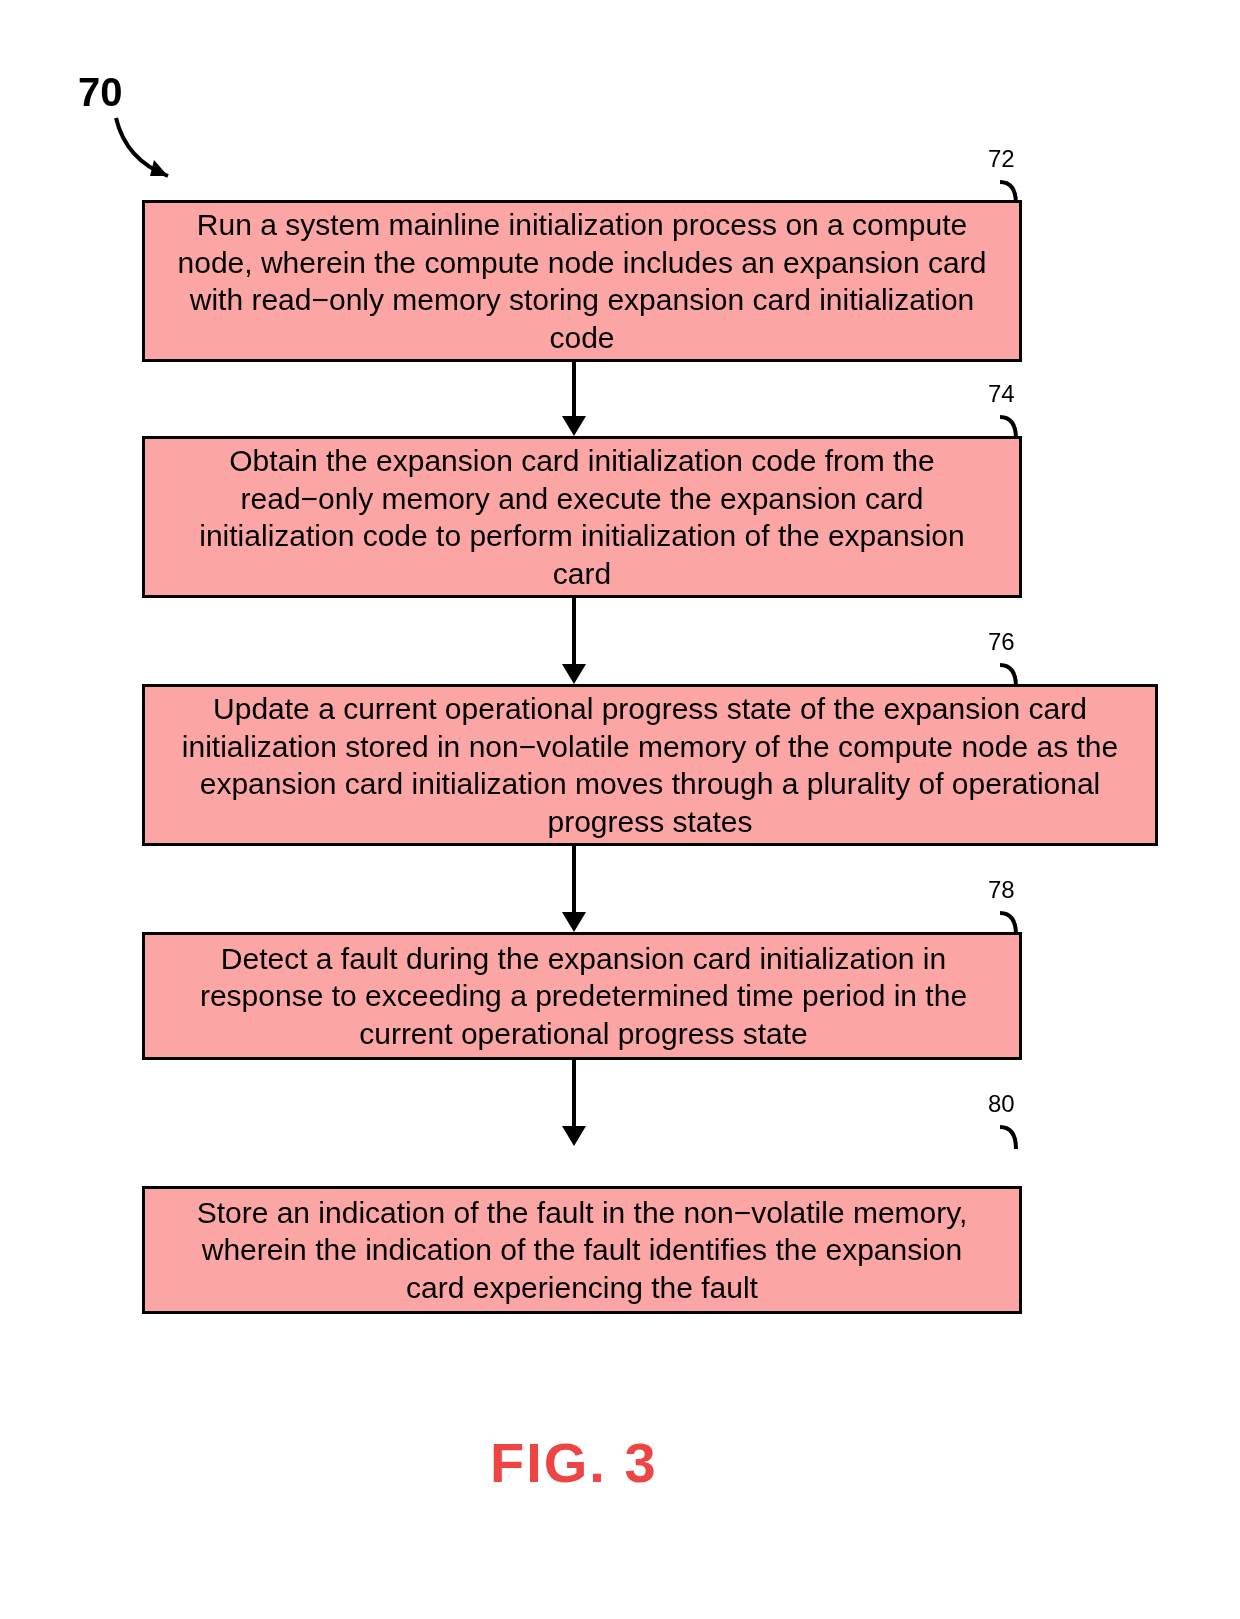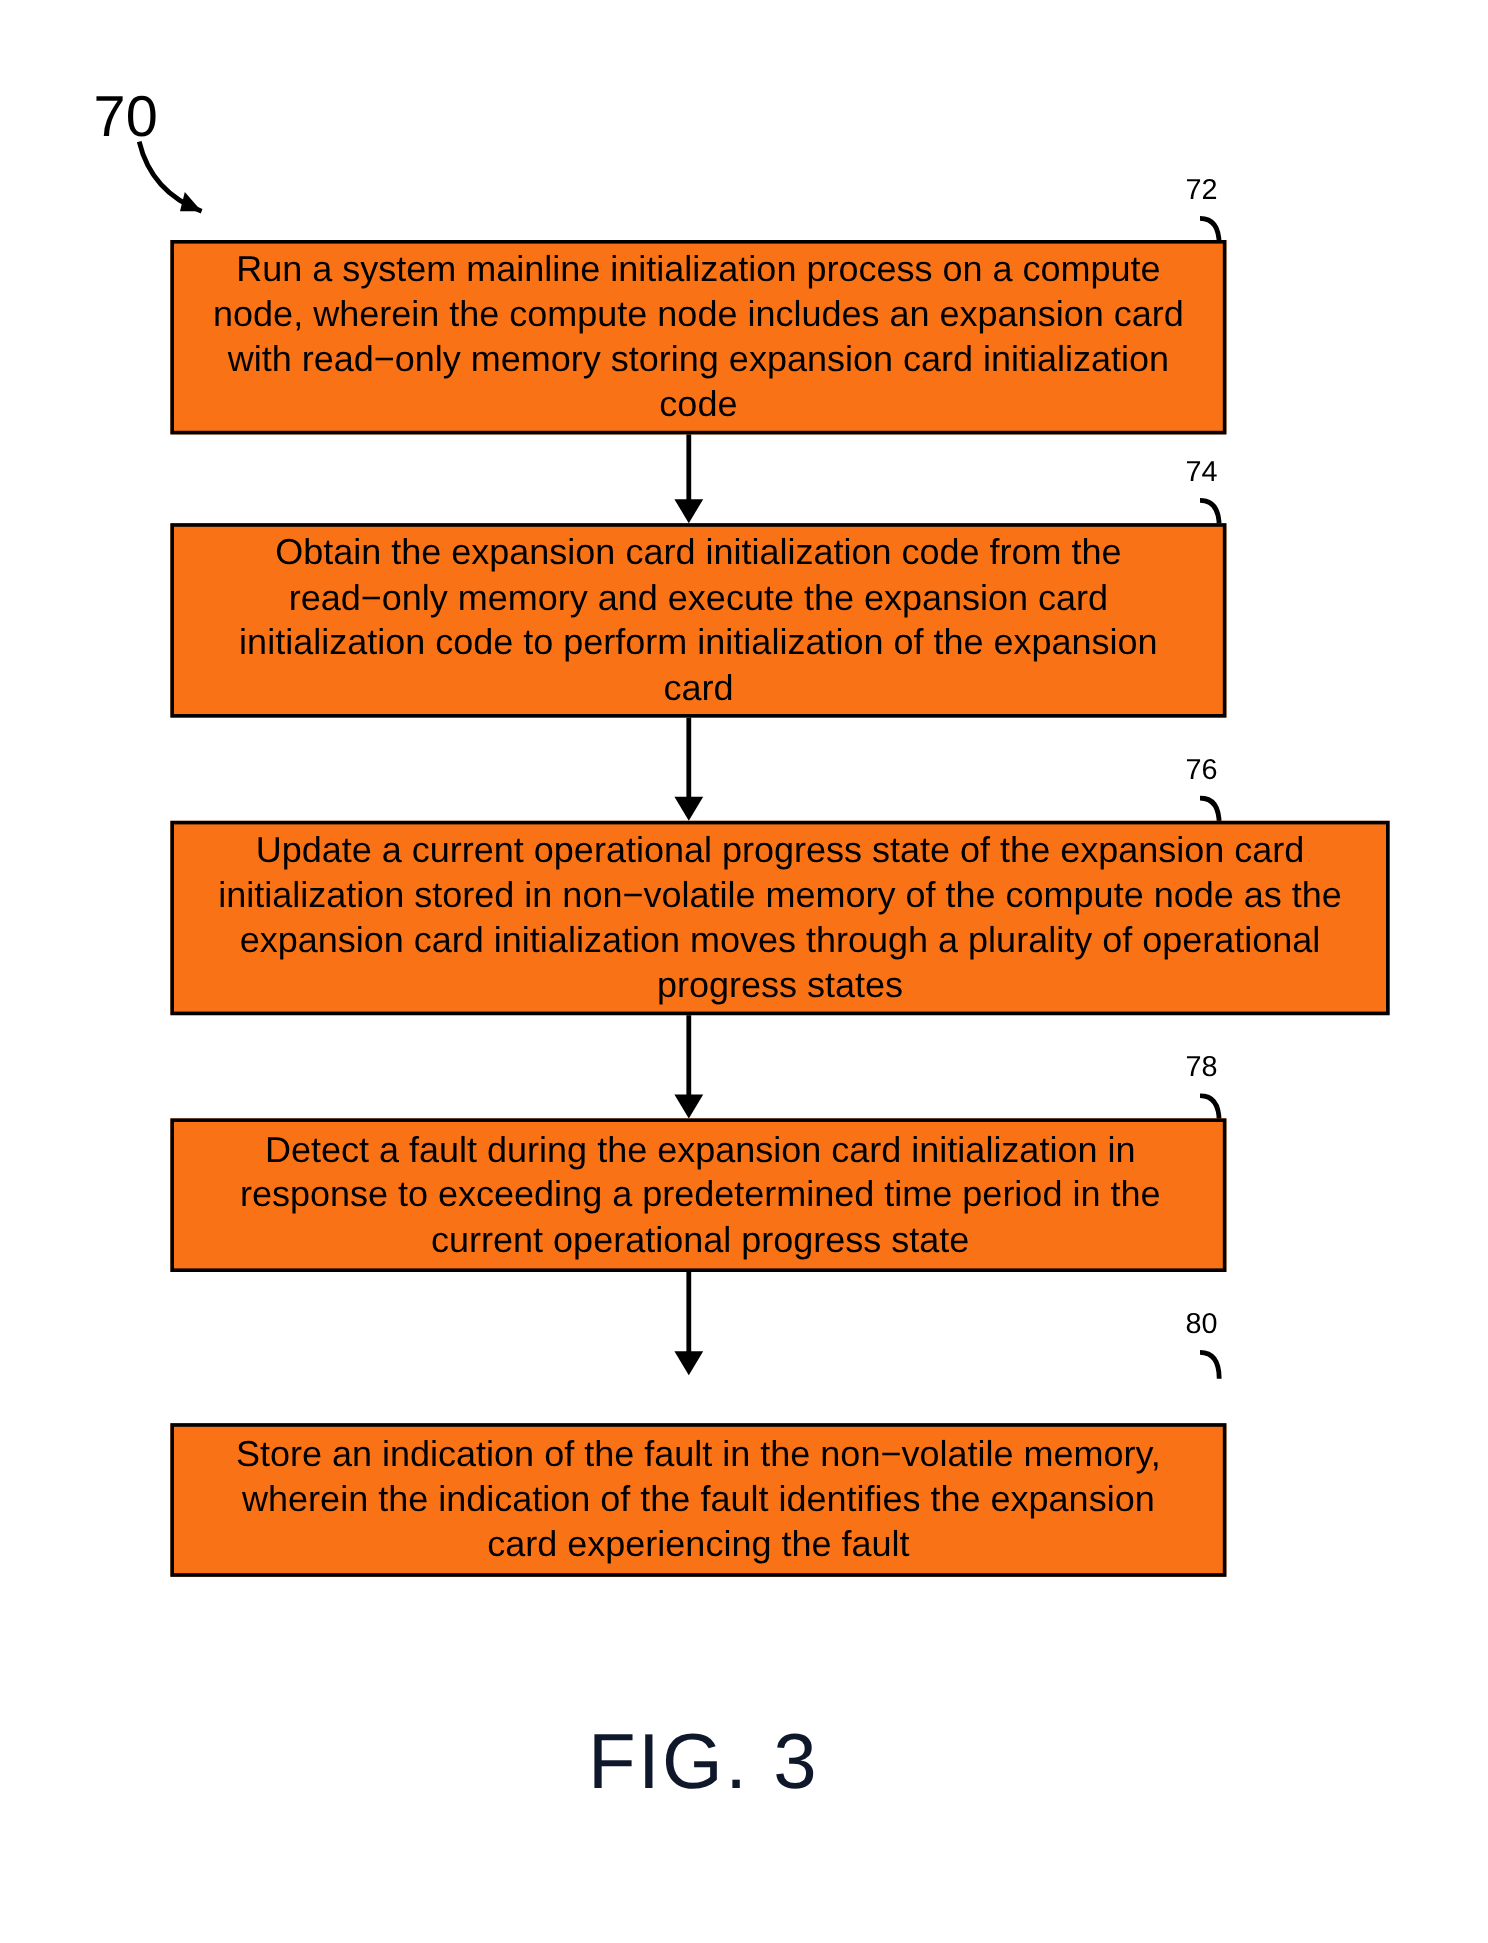--- a/index.html
+++ b/index.html
@@ -5,31 +5,31 @@
   * { box-sizing: border-box; margin: 0; padding: 0; }
   body {
     width: 1240px;
     height: 1619px;
     background: #fff;
     position: relative;
     font-family: Arial, Helvetica, sans-serif;
   }
   .diagram-label {
     position: absolute;
-    font-size: 48px;
-    font-weight: 400;
+    font-size: 40px;
+    font-weight: 700;
     color: #000;
   }
   .curve-arrow {
     position: absolute;
   }
   .step-box {
     position: absolute;
     border: 3px solid #000;
-    background: #f97316;
+    background: #fca5a5;
     text-align: center;
     padding: 8px 24px;
     font-size: 30px;
     line-height: 1.25;
     color: #000;
     display: flex;
     align-items: center;
     justify-content: center;
   }
   .step-label {
@@ -52,24 +52,24 @@
     position: absolute;
     left: 562px;
     width: 0;
     height: 0;
     border-left: 12px solid transparent;
     border-right: 12px solid transparent;
     border-top: 20px solid #000;
   }
   .fig-caption {
     position: absolute;
-    font-size: 65px;
-    font-weight: 400;
+    font-size: 56px;
+    font-weight: 700;
     letter-spacing: 2px;
-    color: #0f172a;
+    color: #ef4444;
   }
 </style>
 </head>
 <body>
 
 <div class="diagram-label" style="left:78px; top:70px;">70</div>
 <svg class="curve-arrow" style="left:106px; top:110px;" width="90" height="80">
   <path d="M10,8 Q20,50 62,66" stroke="#000" stroke-width="4" fill="none"></path>
   <polygon points="62,66 48,50 44,66" fill="#000"></polygon>
 </svg>

